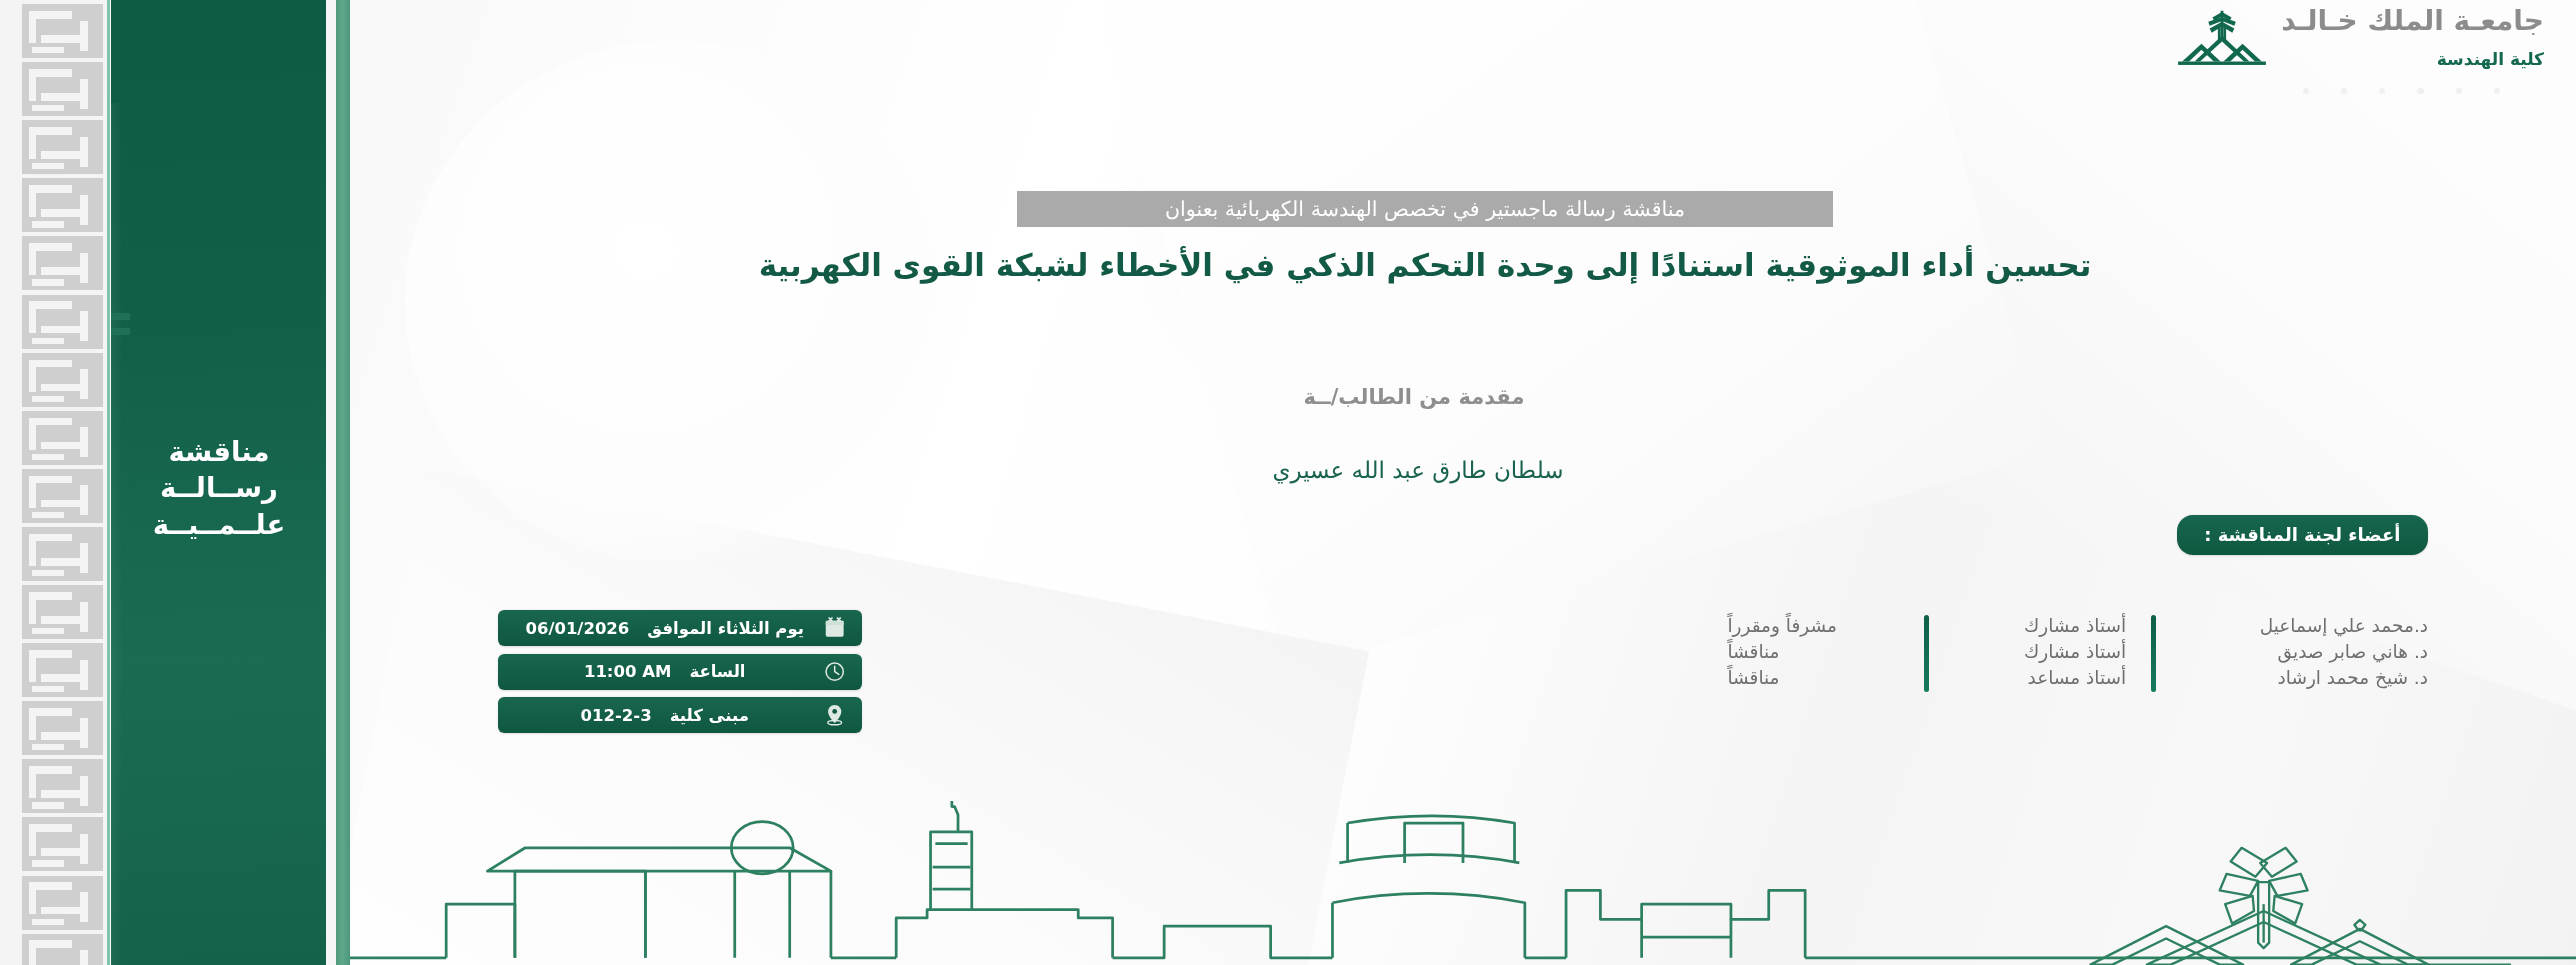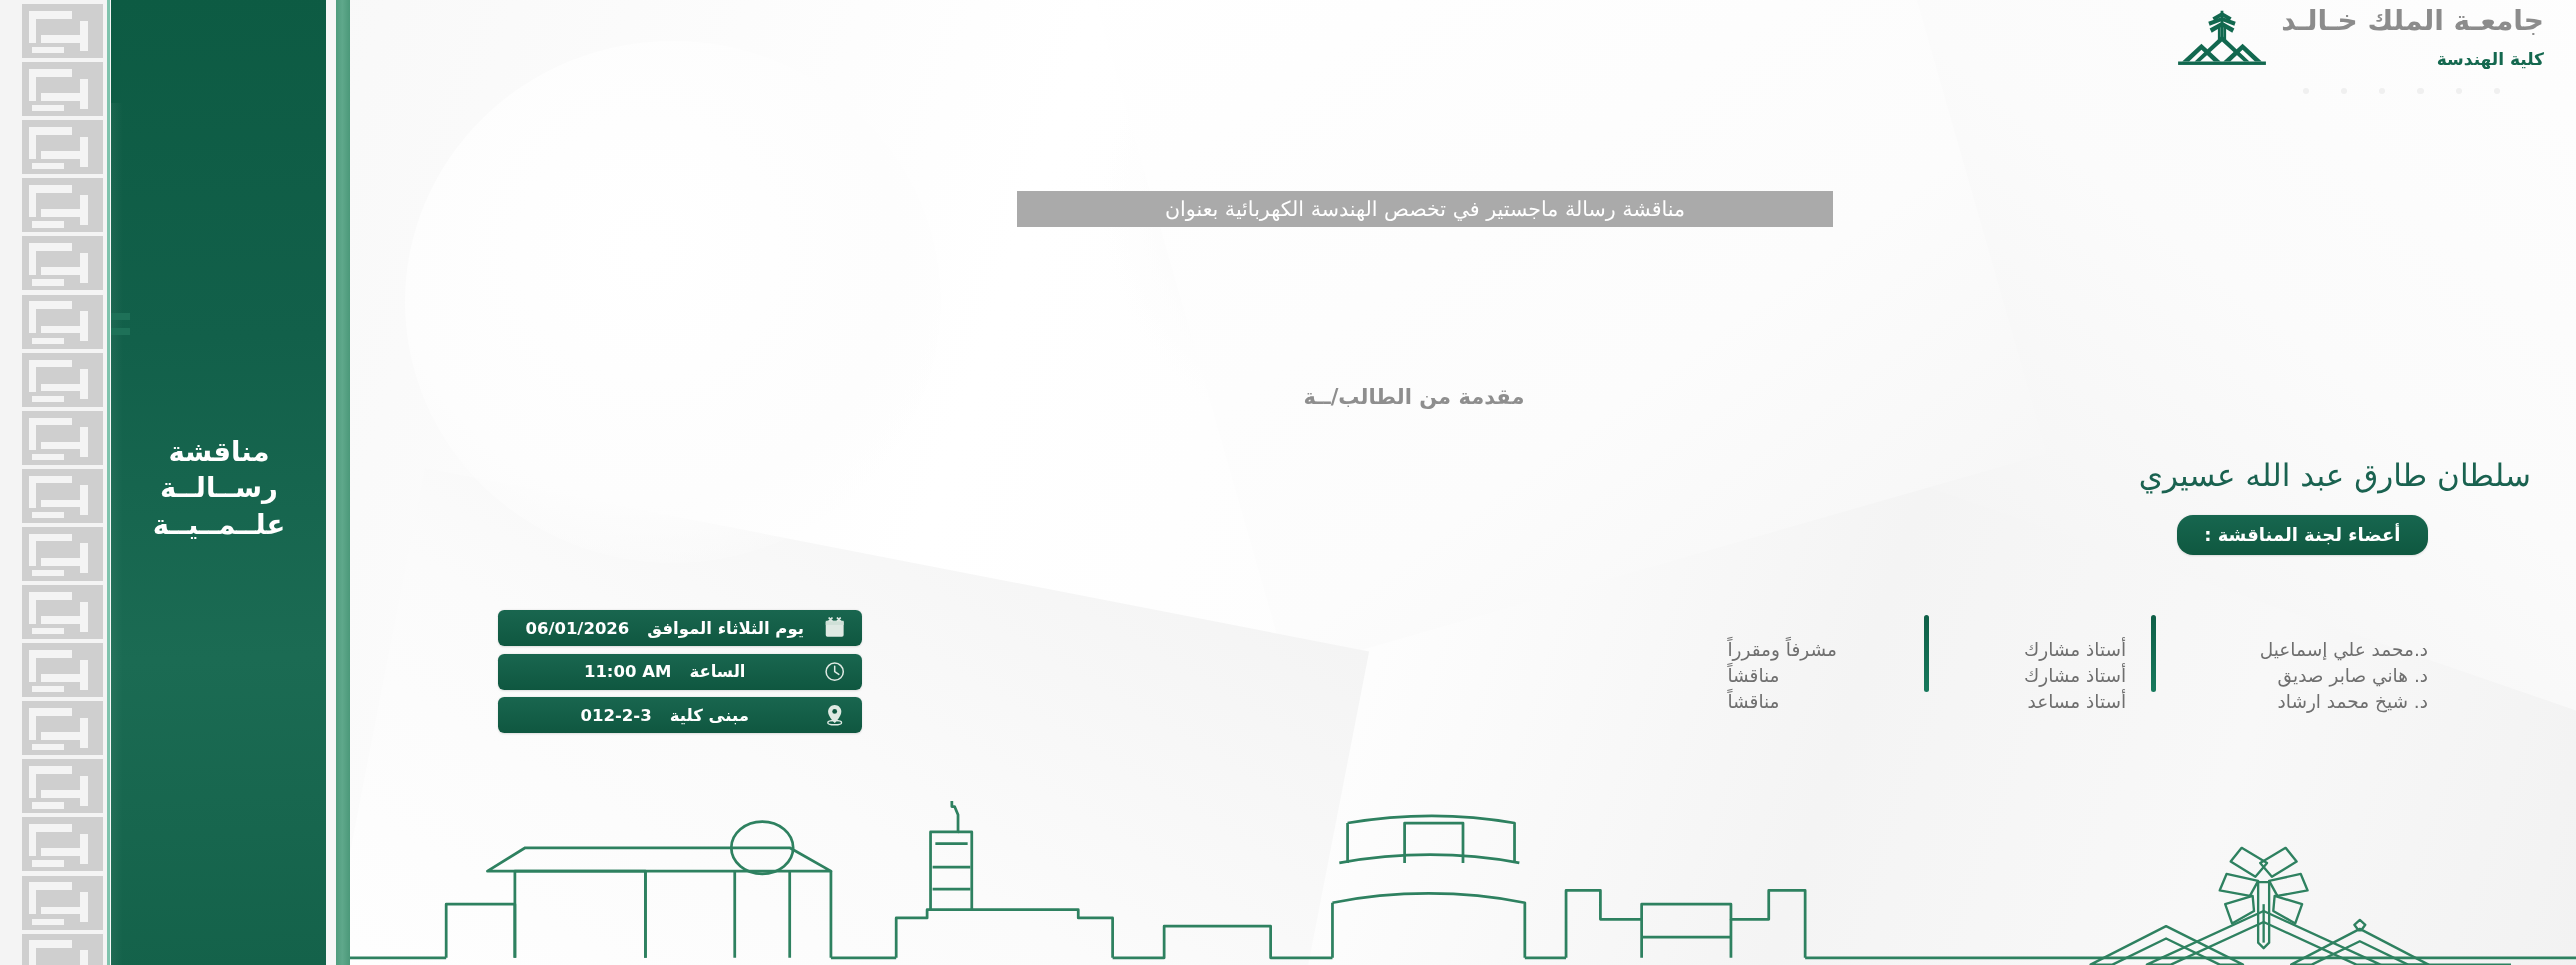--- a/index.html
+++ b/index.html
@@ -121,42 +121,42 @@
     padding:0 82px;
   }
 
   .submitted-label{
     position:absolute;top:385px;left:0;right:8px;text-align:center;
     color:#8e8e8e;font-family:"DejaVu Sans",sans-serif;
     font-weight:bold;font-size:21px;letter-spacing:2.1px;
     transform:translateX(-45px);
   }
   .student-name{
-    position:absolute;top:457px;left:0;right:0;
+    position:absolute;top:457px;left:0;right:0;text-align:center;
     color:#1a6250;font-family:"DejaVu Serif","Liberation Serif",serif;
-    font-size:31px;transform:translateX(-45px);
+    font-size:23px;transform:translateX(-45px);
   }
 
   
   .committee-badge{
     position:absolute;top:515px;right:148px;
     background:linear-gradient(180deg,#17664f 0%,#0f5840 100%);
     border-radius:16px;padding:9px 27.5px 10.3px 27.5px;
     box-shadow:0 0.7px 2.1px rgba(0,0,0,.12);
   }
   .committee-badge span{
     color:#ffffff;font-family:"DejaVu Sans",sans-serif;
     font-weight:bold;font-size:18px;letter-spacing:0.7px;white-space:nowrap;
   }
 
   
   .committee{
     position:absolute;top:613px;right:148px;display:flex;direction:rtl;align-items:flex-start;
   }
-  .col{display:flex;flex-direction:column;margin-top:24px;}
+  .col{display:flex;flex-direction:column;}
   .col .cell{
     font-family:"DejaVu Sans",sans-serif;font-size:18.5px;color:#6f6f6f;
     line-height:1.40;white-space:nowrap;
   }
   .col-names{width:247px;text-align:right;}
   .vbar{
     width:4.8px;height:77px;border-radius:2.7px;
     background:linear-gradient(180deg,#0f5f47,#17795c);
     margin:2.1px 25px 0 25px;flex:0 0 auto;
   }
@@ -370,20 +370,21 @@
       <i></i>
         <i></i>
       <i></i>
         <i></i>
     </div>
 
     <div class="banner">
       <div class="banner-text">مناقشة رسالة ماجستير في تخصص الهندسة الكهربائية بعنوان</div>
     </div>
 
+    <div class="thesis-title">تحسين أداء الموثوقية استنادًا إلى وحدة التحكم الذكي في الأخطاء لشبكة القوى الكهربية</div>
 
     <div class="submitted-label">مقدمة من الطالب/ــة</div>
     <div class="student-name">سلطان طارق عبد الله عسيري</div>
 
     <div class="committee-badge">
       <span>أعضاء لجنة المناقشة :</span>
     </div>
 
     <div class="committee">
       <div class="col col-names">

